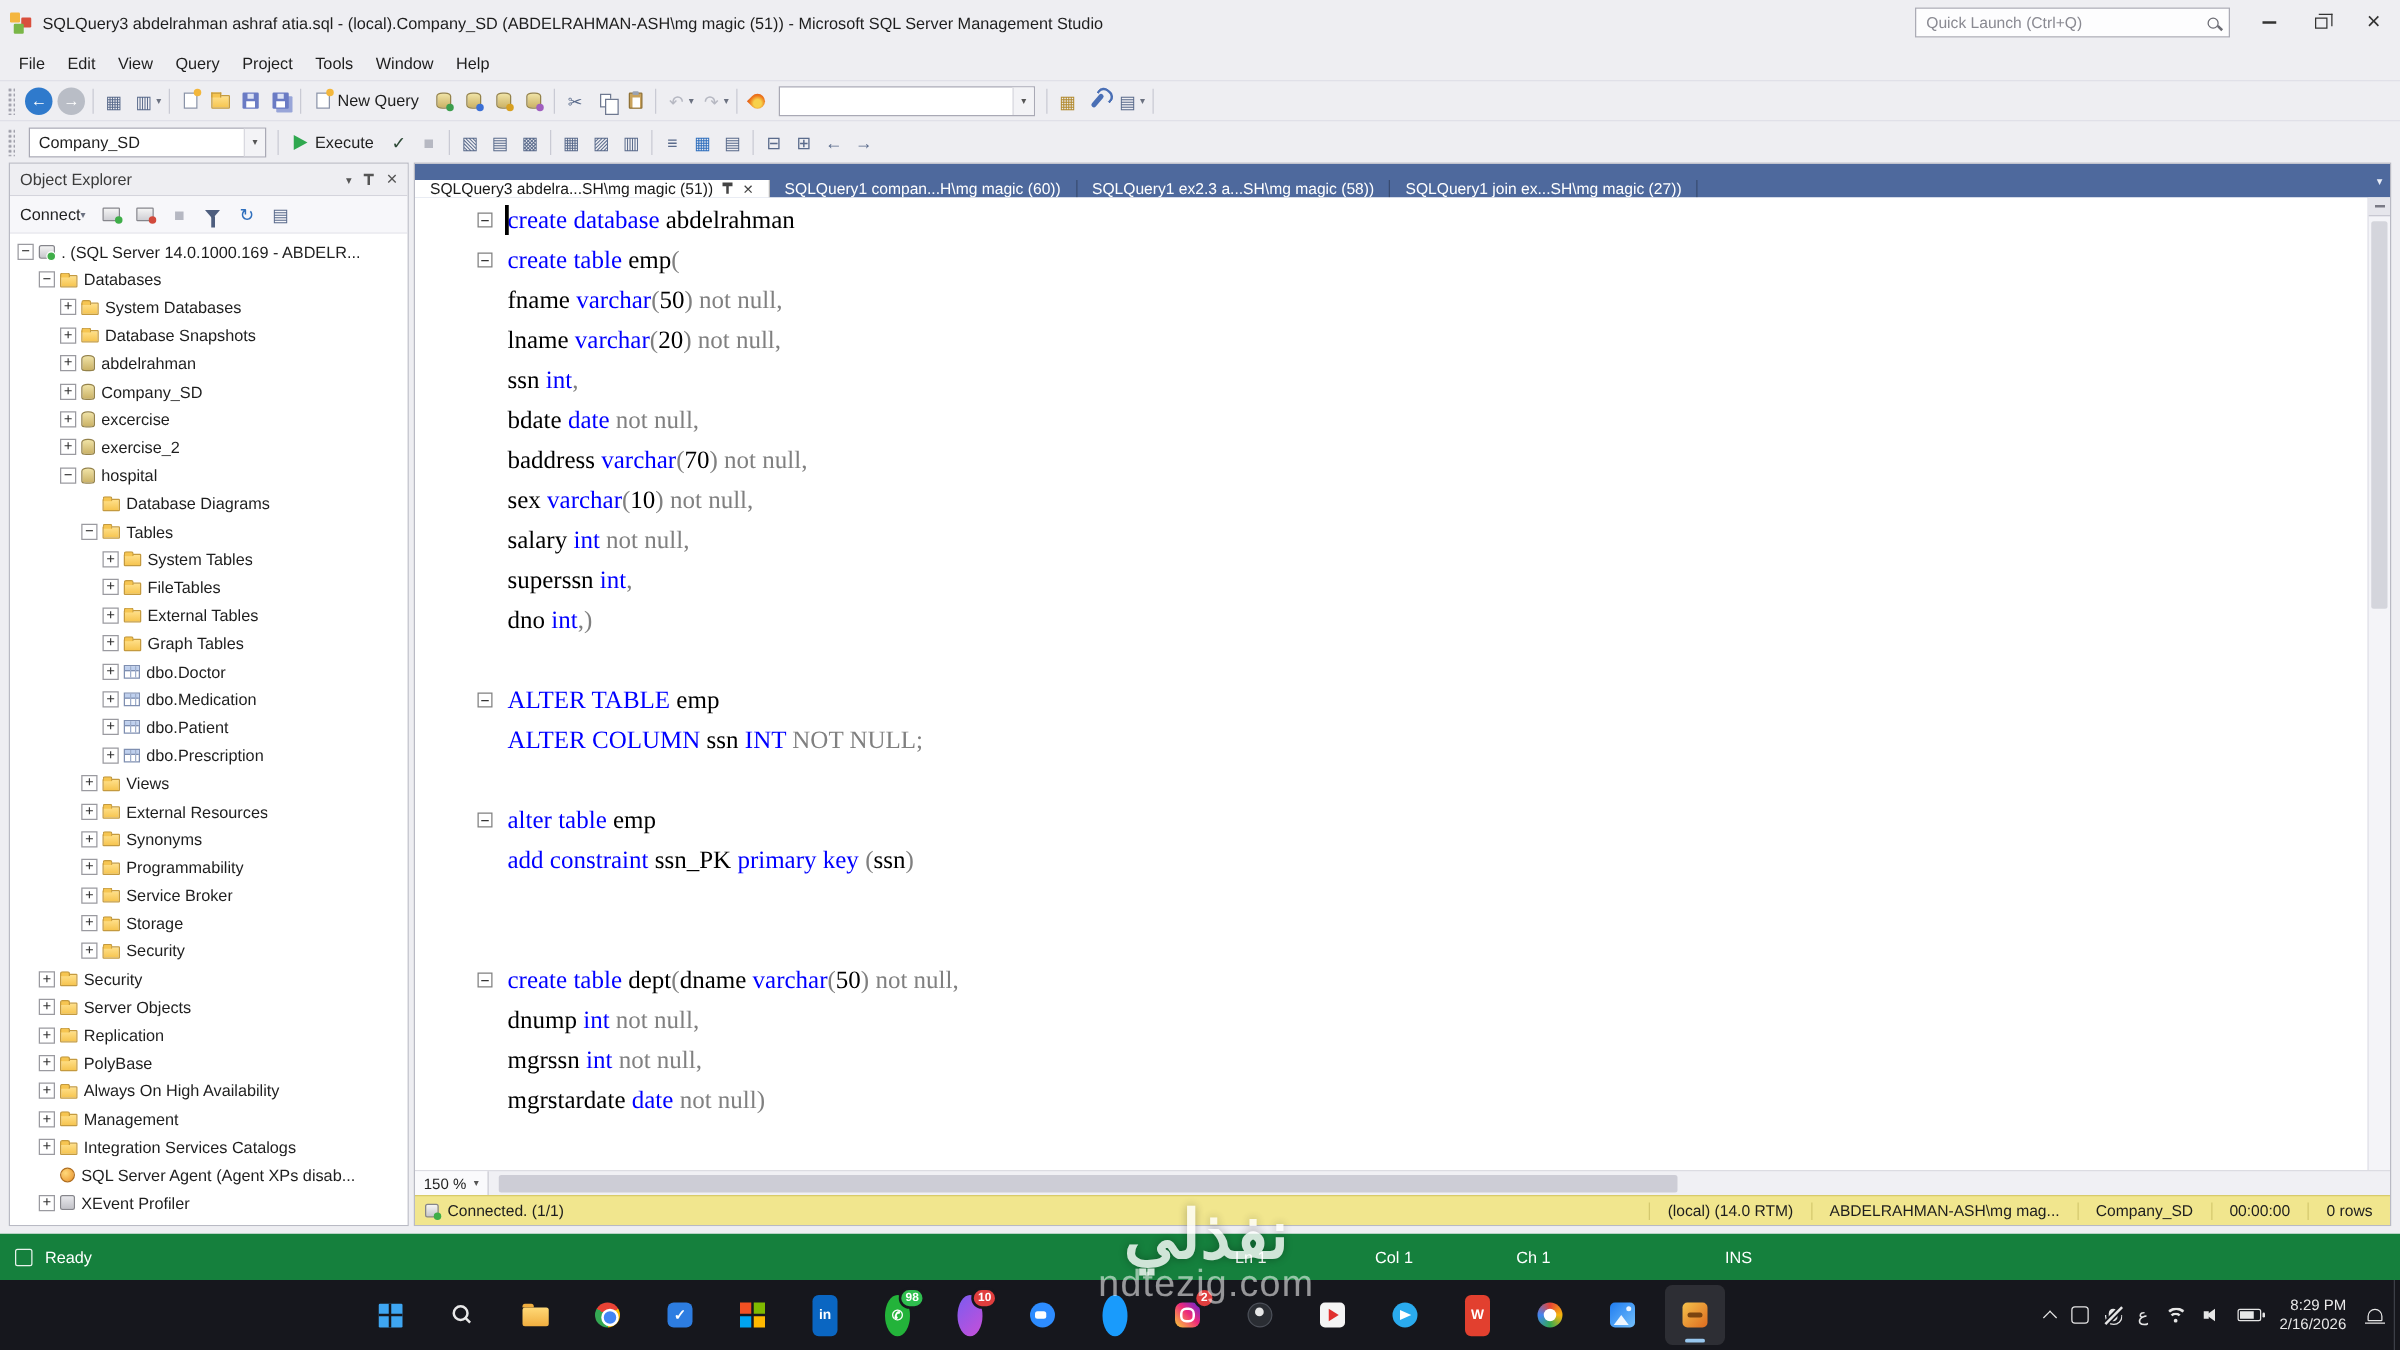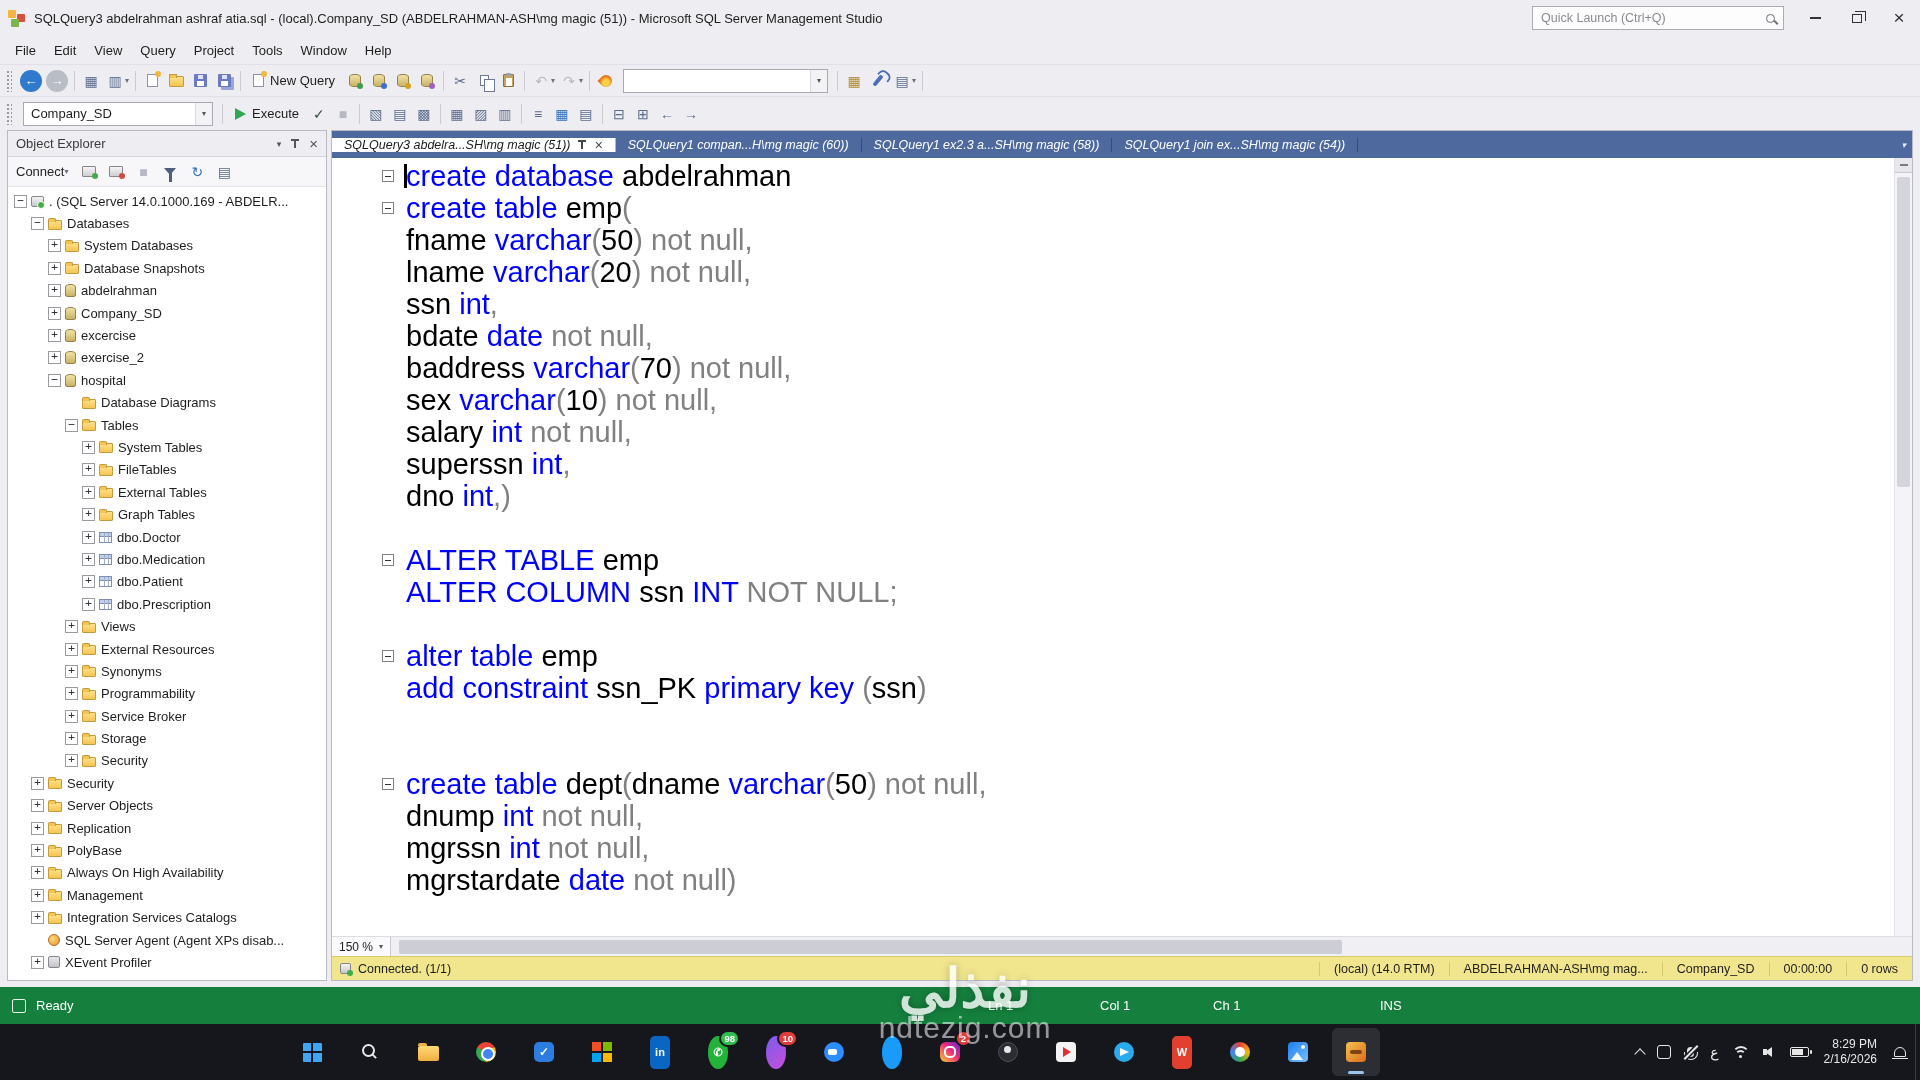--- a/index.html
+++ b/index.html
@@ -100,34 +100,34 @@
   .ti-db{width:11px;height:13px;background:linear-gradient(#F0E3A6,#CBB266);border:1px solid #94824A;border-radius:5px 5px 4px 4px/3px 3px 2px 2px;}
   .ti-table{width:13px;height:11px;background:#fff;border:1px solid #7F8FB1;position:relative;}
   .ti-table::before{content:'';position:absolute;left:0;right:0;top:0;height:3px;background:#BFD0EE;border-bottom:1px solid #7F8FB1;}
   .ti-table::after{content:'';position:absolute;left:4px;top:0;bottom:0;width:1px;background:#9FAECB;box-shadow:4px 0 0 #9FAECB;}
   .ti-agent{width:12px;height:12px;border-radius:50%;background:radial-gradient(circle at 35% 35%,#FFD97A,#E9912C);border:1px solid #B06E1E;}
   .ti-profiler{width:12px;height:12px;background:linear-gradient(#E8E8EC,#C2C2C8);border:1px solid #85858B;border-radius:2px;}
   .tlabel{overflow:hidden;}
 
   
   .editor{flex:1;border:1px solid #B9BAC4;background:#fff;display:flex;flex-direction:column;overflow:hidden;}
-  .tabstrip{height:27px;flex:none;background:#4E699D;display:flex;align-items:center;position:relative;font-style:italic;}
+  .tabstrip{height:27px;flex:none;background:#4E699D;display:flex;align-items:flex-end;position:relative;}
   .tab{display:flex;align-items:center;gap:7px;padding:0 12px;font-size:12.5px;color:#FFF;border-right:1px solid rgba(0,0,0,.28);max-width:345px;white-space:nowrap;overflow:hidden;}
   .tab.active{background:#FFFFFF;color:#1A1A1A;}
   .tab.active .shp-pin::before,.tab.active .shp-pin::after{background:#444;}
   .tab-close{font-size:14px;line-height:1;color:#444;}
   .tab-label{overflow:hidden;text-overflow:clip;}
   .tabstrip-end{position:absolute;right:6px;top:0;height:27px;display:flex;align-items:center;color:#E8EDF7;font-size:9px;}
   .code-wrap{flex:1;display:flex;min-height:0;}
   .code{flex:1;position:relative;overflow:hidden;background:#fff;padding-top:2px;}
   .cl{display:flex;height:32px;}
   .cl-m{width:74px;flex:none;position:relative;}
   .fold{position:absolute;left:50px;top:10px;width:12px;height:12px;border:1px solid #808080;background:#fff;}
   .fold::after{content:'';position:absolute;left:2px;top:4.5px;width:6px;height:1.5px;background:#333;}
-  .cl-c{font-family:Liberation Sans, sans-serif;font-size:29px;line-height:32px;white-space:pre;position:relative;color:#000;}
+  .cl-c{font-family:Liberation Serif, serif;font-size:20px;line-height:32px;white-space:pre;position:relative;color:#000;}
   .tk-k{color:#0000FF;} .tk-b{color:#000000;} .tk-g{color:#808080;}
   .caret{position:absolute;left:-2px;top:4px;width:2.5px;height:24px;background:#000;}
   .vscroll{width:18px;flex:none;background:#F4F4F8;border-left:1px solid #E0E0E8;position:relative;}
   .vsplit{height:15px;border-bottom:1px solid #C8C8D2;background:#E6E6EC;display:flex;align-items:center;justify-content:center;}
   .vsplit::after{content:'';width:8px;height:2px;background:#7A7A85;}
   .vthumb{position:absolute;left:2px;right:2px;top:19px;height:310px;background:#D4D5DC;border-radius:2px;}
   .hrow{height:20px;flex:none;display:flex;align-items:center;background:#F0F0F4;border-top:1px solid #DCDCE2;}
   .zoom{height:20px;display:flex;align-items:center;gap:6px;padding:0 7px;background:#FAFAFC;border-right:1px solid #C9C9D2;font-size:12px;color:#222;flex:none;}
   .zcaret{font-size:8px;color:#555;}
   .htrack{flex:1;height:100%;position:relative;}
@@ -567,21 +567,21 @@
             <span class="shp-pin"></span>
             <span class="tab-close">×</span>
           </div>
           <div class="tab">
             <span class="tab-label">SQLQuery1 compan...H\mg magic (60))</span>
           </div>
           <div class="tab">
             <span class="tab-label">SQLQuery1 ex2.3 a...SH\mg magic (58))</span>
           </div>
           <div class="tab">
-            <span class="tab-label">SQLQuery1 join ex...SH\mg magic (54))</span>
+            <span class="tab-label">SQLQuery1 join ex...SH\mg magic (27))</span>
           </div>
           <div class="tabstrip-end">▾</div>
         </div>
       <div class="code-wrap">
         <div class="code" id="code">
             <div class="cl">
               <span class="cl-m">
                 <span class="fold"></span>
               </span>
               <span class="cl-c"><span class="caret"></span><span class="tk-k">create </span><span class="tk-k">database </span><span class="tk-b">abdelrahman</span></span>

